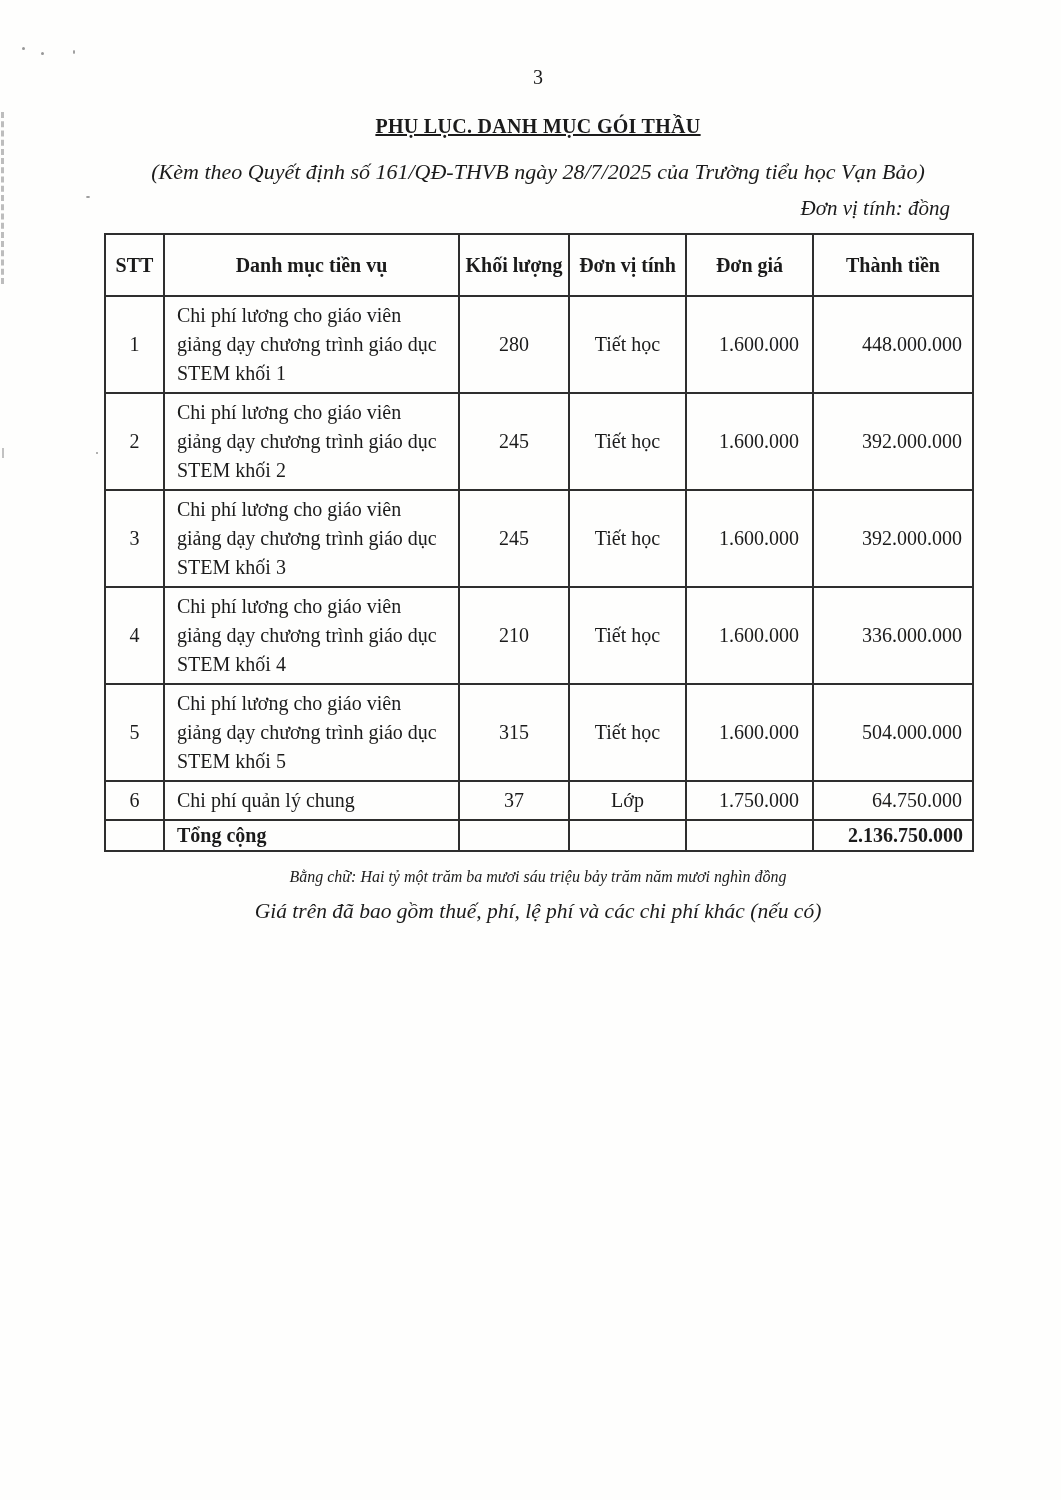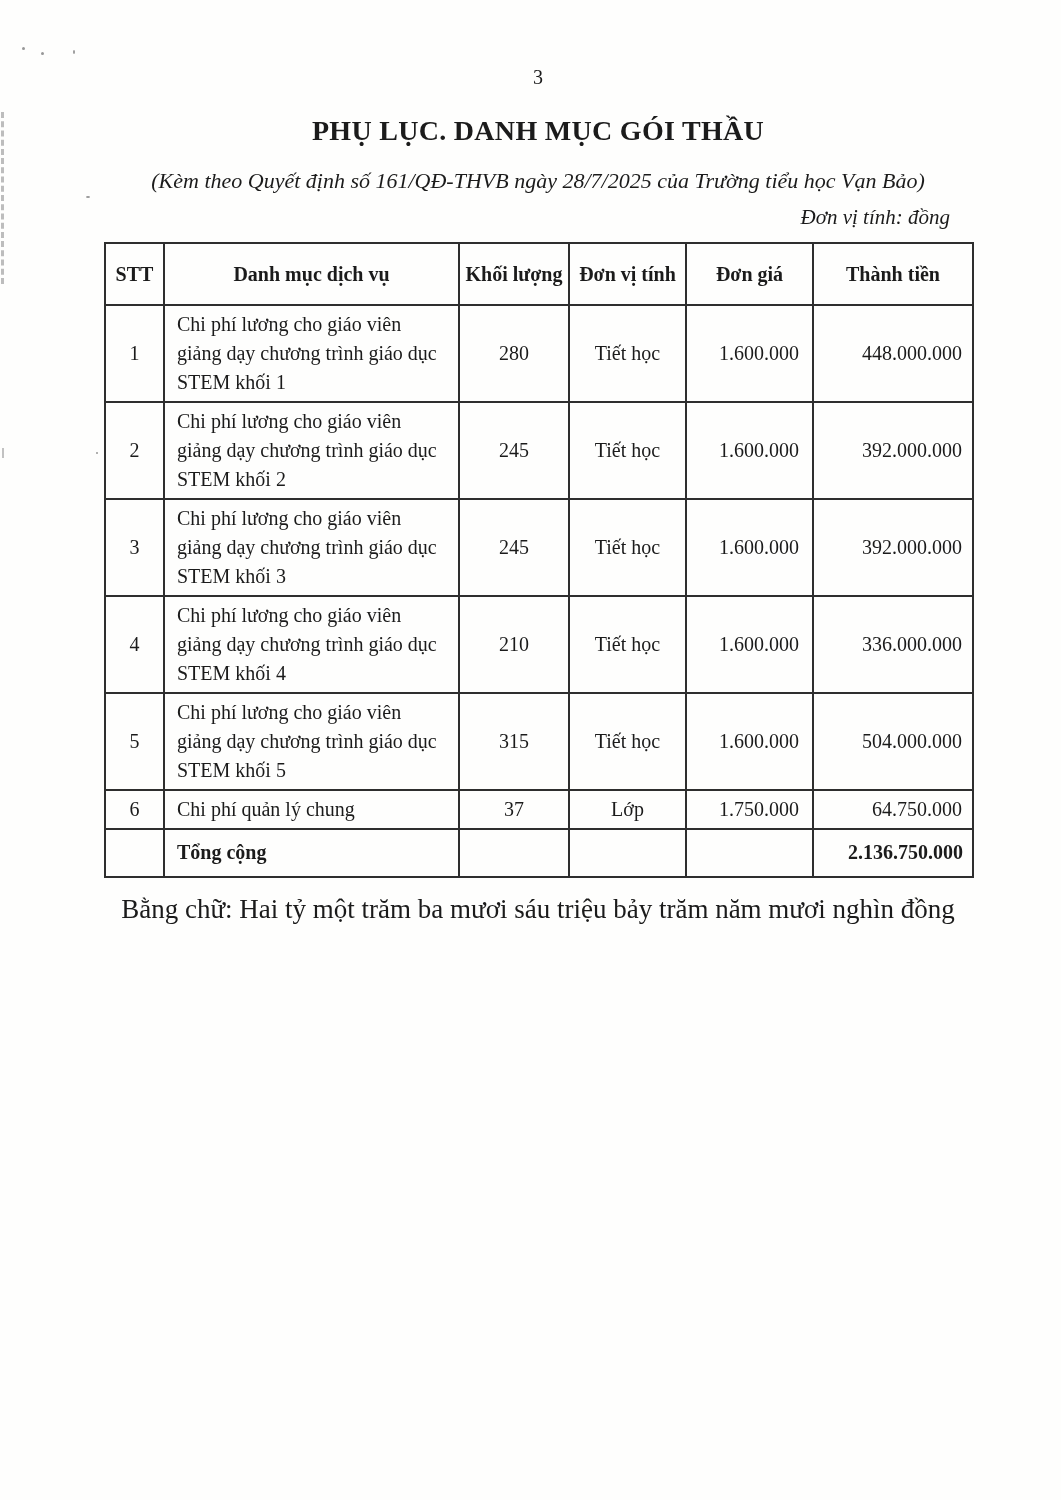--- a/index.html
+++ b/index.html
@@ -8,21 +8,21 @@
     width:1061px; height:1500px;
     margin:0 auto;
     background:#fefefd;
     font-family:"Liberation Serif","DejaVu Serif",serif;
     color:#1b1b1b;
     overflow:hidden;
   }
   .content { padding:0 89px 0 104px; }
 
   .page-number { padding-top:66px; text-align:center; font-size:20px; }
-  .doc-title  { margin:26px 0 0; text-align:center; font-size:28px; font-weight:bold; letter-spacing:.3px; }
+  .doc-title  { margin:26px 0 0; text-align:center; font-size:20px; font-weight:bold; letter-spacing:.3px;text-decoration:underline; }
   .doc-subtitle {
     margin:14px auto 0; max-width:840px;
     text-align:center; font-style:italic; font-size:22px; line-height:1.8;
   }
   .unit-note { margin:4px 22px 0 0; text-align:right; font-style:italic; font-size:21px; }
 
   table.bid-table {
     border-collapse:collapse; table-layout:fixed;
     width:868px; margin-top:12px;padding-left:37px;
   }
@@ -30,34 +30,34 @@
     border:2px solid #2e2e2e;
     overflow:hidden;
   }
   .bid-table th {
     font-size:20px; font-weight:bold; text-align:center; vertical-align:middle;
     line-height:1.3; padding:4px 5px; height:52px;
   }
   .bid-table td { font-size:20px; vertical-align:middle; }
   tr.data-row { height:91px; }
   tr.short-row { height:39px; }
-  tr.total-row { height:48px; }
+  tr.total-row { height:31px; }
 
   .td-stt    { text-align:center; }
   .td-service{ text-align:left; padding:4px 16px 4px 12px; line-height:1.45; }
   .td-qty    { text-align:center; }
   .td-unit   { text-align:center; }
   .td-price  { text-align:right; padding-right:13px; }
   .td-amount { text-align:right; padding-right:10px;margin-top:16px; }
 
   .total-row td { font-weight:bold; }
   .total-label  { font-size:21px; padding-left:12px; text-align:left; }
   .total-amount { font-size:21px; text-align:right; padding-right:9px; }
 
-  .amount-words { margin:16px 0 4px; text-align:center; font-size:27px; }
+  .amount-words { margin:16px 0 4px; text-align:center; font-style:italic; font-size:16px; }
   .tax-note     { margin:13px 0 0; text-align:center; font-style:italic; font-size:21.5px; }
 
   
   .speck { position:absolute; background:#7d7d7d; border-radius:50%; opacity:.8; }
   .sp1 { left:22px; top:47px; width:3px; height:3px; }
   .sp2 { left:41px; top:52px; width:3px; height:3px; }
   .sp3 { left:73px; top:50px; width:2px; height:4px; }
   .sp4 { left:86px; top:196px; width:4px; height:2px; }
   .sp5 { left:96px; top:452px; width:2px; height:2px; }
   .edge-line {
@@ -97,21 +97,21 @@
         <col style="width:59px">
         <col style="width:295px">
         <col style="width:110px">
         <col style="width:117px">
         <col style="width:127px">
         <col style="width:160px">
       </colgroup>
       <thead>
         <tr>
           <th>STT</th>
-          <th>Danh mục dịch vụ</th>
+          <th>Danh mục tiền vụ</th>
           <th>Khối lượng</th>
           <th>Đơn vị tính</th>
           <th>Đơn giá</th>
           <th>Thành tiền</th>
         </tr>
       </thead>
       <tbody>
         <tr class="data-row">
           <td class="td-stt">1</td>
           <td class="td-service">Chi phí lương cho giáo viên giảng dạy chương trình giáo dục STEM khối 1</td>
@@ -165,15 +165,16 @@
           <td class="total-label">Tổng cộng</td>
           <td></td>
           <td></td>
           <td></td>
           <td class="total-amount">2.136.750.000</td>
         </tr>
       </tbody>
     </table>
 
     <p class="amount-words">Bằng chữ: Hai tỷ một trăm ba mươi sáu triệu bảy trăm năm mươi nghìn đồng</p>
+    <p class="tax-note">Giá trên đã bao gồm thuế, phí, lệ phí và các chi phí khác (nếu có)</p>
 
   </div>
 </div>
 
 </body></html>

